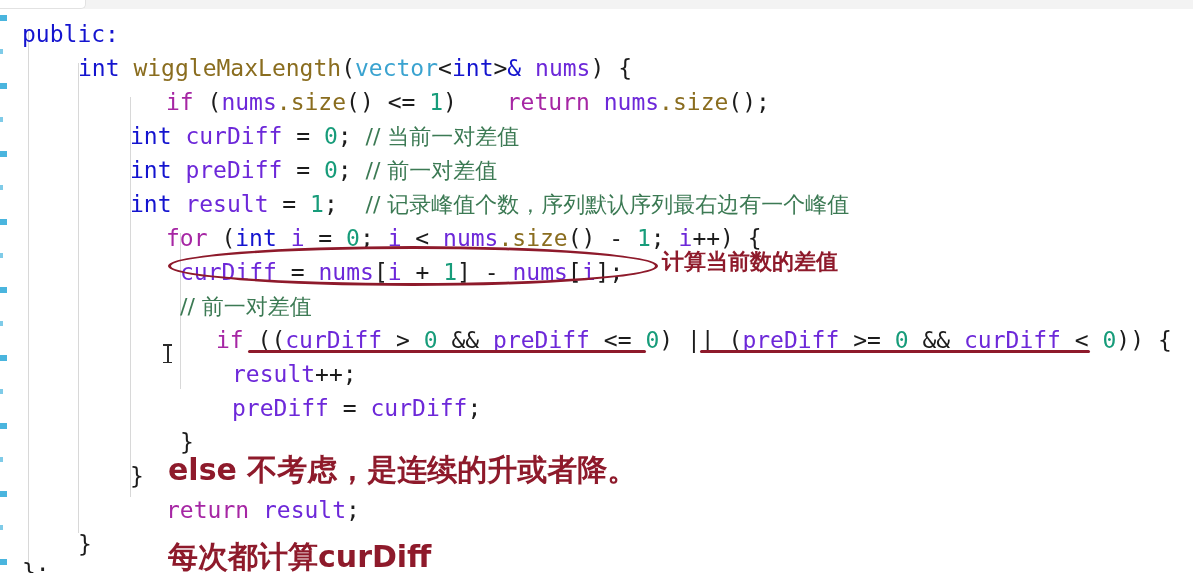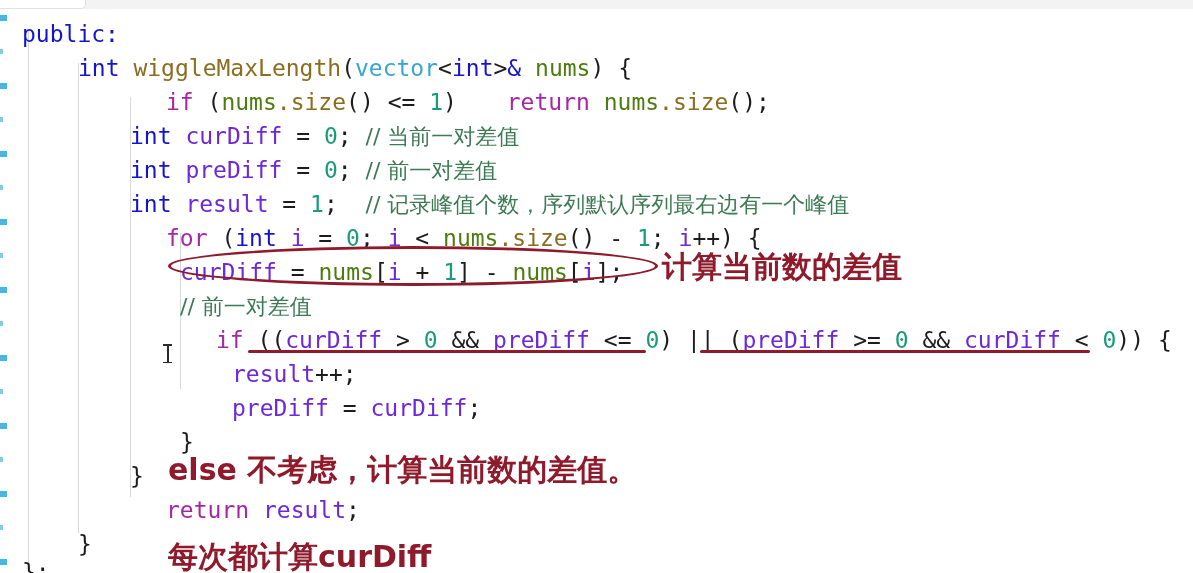--- a/index.html
+++ b/index.html
@@ -69,21 +69,21 @@
     left: 22px;
     height: 34px;
     white-space: pre;
   }
 
   
   .kw   { color: #a626a4; padding-left: 36px; }            
   .type { color: #1414cf; }            
   .fn   { color: #8a6d1f; }            
   .cls  { color: #3aa3d0; }            
-  .var  { color: #4d7c0f; }            
+  .var  { color: #6d28d9; }            
   .num  { color: #179c7a; }            
   .op   { color: #1c1c1c; }
   .pun  { color: #1c1c1c; }
   .amp  { color: #1414cf; }
   .cmt-cjk {
     color: #3c7a54; font-style: normal;
     font-family: "DejaVu Sans", "Liberation Sans", sans-serif;
     font-size: 22px;
   }
   .plain { color: #6d28d9; }
@@ -193,23 +193,23 @@
 
     <div class="line" style="top:546px; left:22px;"><span class="pun">};</span></div>
   </div>
 
   <div class="anno-ellipse" style="left:168px; top:237px; width:484px; height:34px;"></div>
 
   <div class="anno-underline" style="left:248px; top:341px; width:398px;"></div>
 
   <div class="anno-underline" style="left:700px; top:341px; width:390px;"></div>
 
-  <div class="anno-text" style="left:662px; top:238px; font-size:30px;">计算当前数的差值</div>
-
-  <div class="anno-text" style="left:168px; top:441px; font-size:30px;">else 不考虑，计算当前数的差值。</div>
+  <div class="anno-text" style="left:662px; top:238px; font-size:22px;">计算当前数的差值</div>
+
+  <div class="anno-text" style="left:168px; top:441px; font-size:30px;">else 不考虑，是连续的升或者降。</div>
 
   <div class="anno-text" style="left:168px; top:528px; font-size:30px;">每次都计算curDiff</div>
 
   <div id="ibeam" style="left:163px; top:335px;">
     <div class="cap" style="top:0;"></div>
     <div class="stem"></div>
     <div class="cap" style="top:17.5px;"></div>
   </div>
 </div>
 

